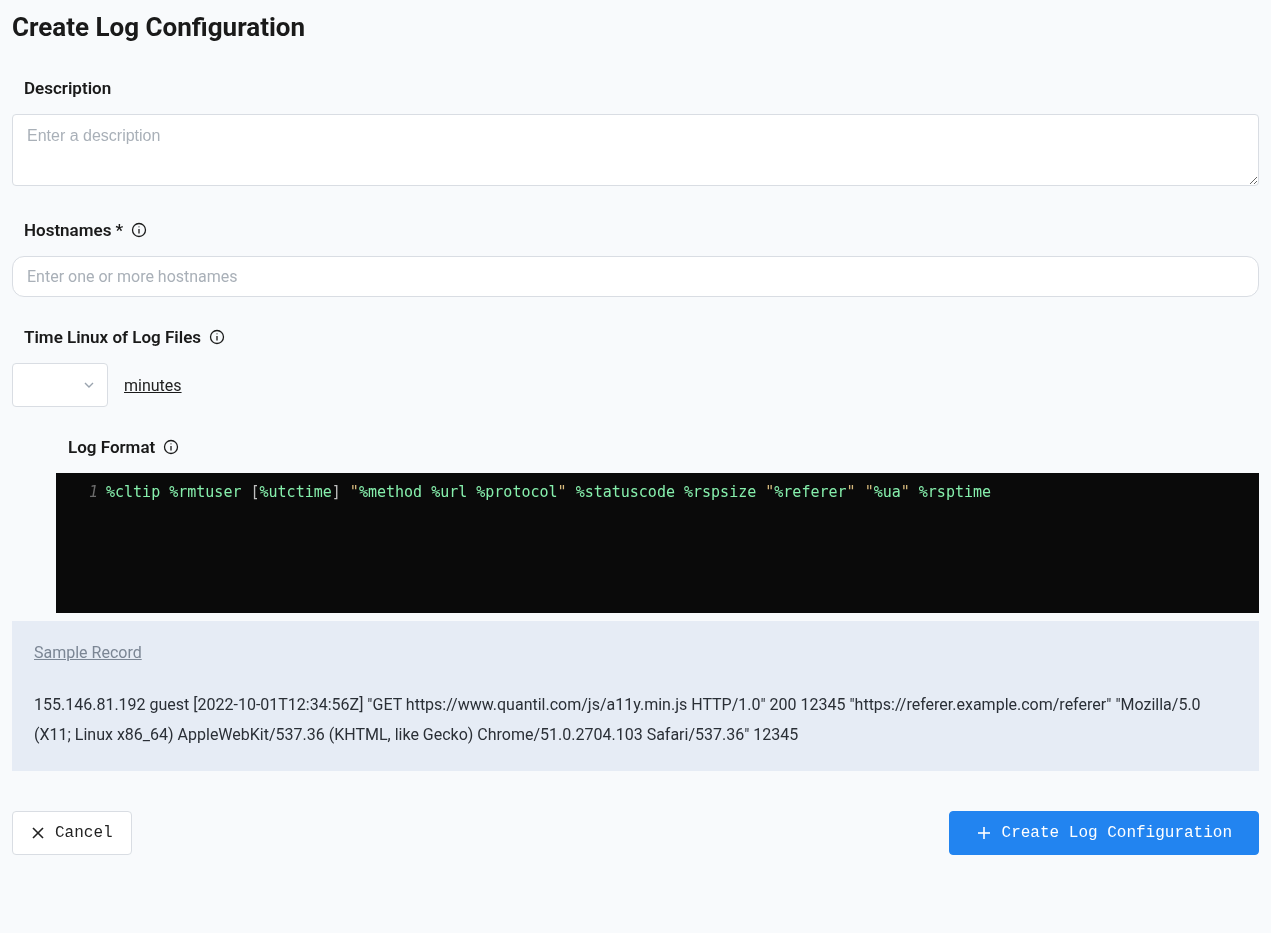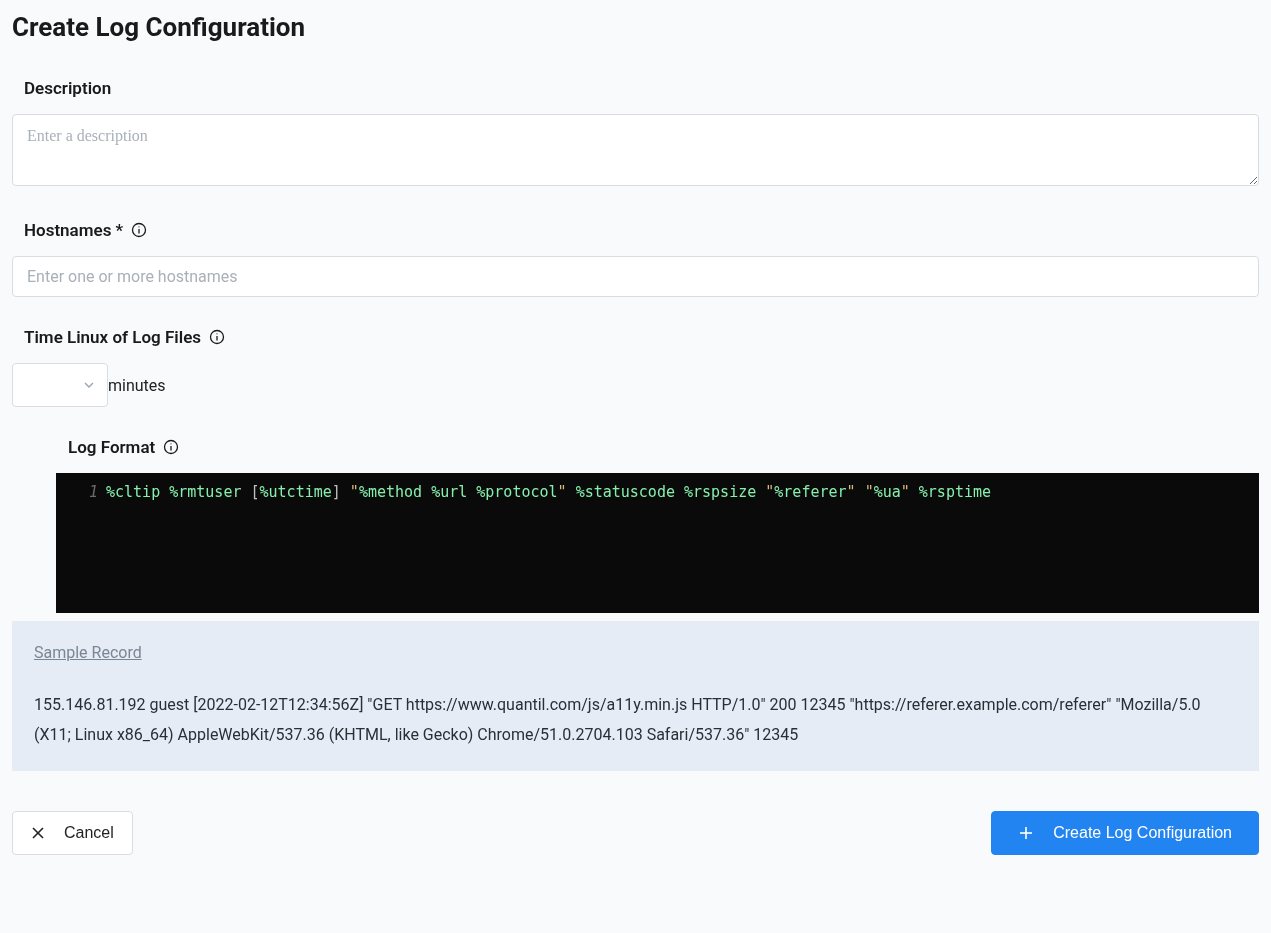--- a/index.html
+++ b/index.html
@@ -43,33 +43,33 @@
     .info-icon svg {
       width: 16px;
       height: 16px;
     }
     textarea {
       width: 100%;
       min-height: 72px;
       padding: 12px 14px;
       border: 1px solid #d9dde3;
       border-radius: 4px;
-      font-family: Liberation Serif, serif;
+      font-family: Liberation Sans, sans-serif;
       font-size: 16px;
       resize: both;
       background: #fff;
     }
     textarea::placeholder, input::placeholder {
       color: #a9b0b8;
     }
     input[type="text"] {
       width: 100%;
       padding: 10px 14px;
       border: 1px solid #d9dde3;
-      border-radius: 4px;
+      border-radius: 12px;
       font-family: inherit;
       font-size: 16px;
       background: #fff;
     }
     .row {
       display: flex;
     }
     .col {
       width: 50%;
     }
@@ -78,21 +78,22 @@
       height: 44px;
       border: 1px solid #d9dde3;
       border-radius: 4px;
       background: #fff;
       padding: 0 10px;
       font-size: 15px;
     }
     .select-wrap {
       display: flex;
       align-items: center;
-      gap: 0;
+      gap: 16px;
+      text-decoration: underline;
     }
     .select {
       width: 96px;
       height: 44px;
       border: 1px solid #d9dde3;
       border-radius: 4px;
       background: #fff;
       display: flex;
       align-items: center;
       justify-content: flex-end;
@@ -150,26 +151,26 @@
       line-height: 1.85;
     }
     .footer {
       margin-top: 40px;
       display: flex;
       justify-content: space-between;
     }
     .btn {
       display: inline-flex;
       align-items: center;
-      gap: 19px;
+      gap: 10px;
       padding: 10px 18px;
       font-size: 16px;
       border-radius: 4px;
       cursor: pointer;
-      font-family: Liberation Sans, sans-serif;
+      font-family: Liberation Mono, monospace;
     }
     .btn-secondary {
       background: #fff;
       border: 1px solid #d9dde3;
       color: #222;
     }
     .btn-secondary svg { width: 14px; height: 14px; }
     .btn-primary {
       background: #2284f0;
       border: 1px solid #2284f0;
@@ -238,21 +239,21 @@
     </span>
   </div>
   <div class="code-editor">
     <div class="code-gutter">1</div>
     <div class="code-line" id="code-line"><span class="tok-var">%cltip</span><span> </span><span class="tok-var">%rmtuser</span><span> </span><span class="tok-brkt">[</span><span class="tok-var">%utctime</span><span class="tok-brkt">]</span><span> </span><span class="tok-str">"</span><span class="tok-var">%method</span><span> </span><span class="tok-var">%url</span><span> </span><span class="tok-var">%protocol</span><span class="tok-str">"</span><span> </span><span class="tok-var">%statuscode</span><span> </span><span class="tok-var">%rspsize</span><span> </span><span class="tok-str">"</span><span class="tok-var">%referer</span><span class="tok-str">"</span><span> </span><span class="tok-str">"</span><span class="tok-var">%ua</span><span class="tok-str">"</span><span> </span><span class="tok-var">%rsptime</span></div>
   </div>
 </div>
 
 <div class="sample-box">
   <div class="sample-title">Sample Record</div>
-  <div class="sample-text">155.146.81.192 guest [2022-02-12T12:34:56Z] "GET https://www.quantil.com/js/a11y.min.js HTTP/1.0" 200 12345 "https://referer.example.com/referer" "Mozilla/5.0 (X11; Linux x86_64) AppleWebKit/537.36 (KHTML, like Gecko) Chrome/51.0.2704.103 Safari/537.36" 12345</div>
+  <div class="sample-text">155.146.81.192 guest [2022-10-01T12:34:56Z] "GET https://www.quantil.com/js/a11y.min.js HTTP/1.0" 200 12345 "https://referer.example.com/referer" "Mozilla/5.0 (X11; Linux x86_64) AppleWebKit/537.36 (KHTML, like Gecko) Chrome/51.0.2704.103 Safari/537.36" 12345</div>
 </div>
 
 <div class="footer">
   <button class="btn btn-secondary">
     <svg viewBox="0 0 14 14" stroke="currentColor" stroke-width="1.6" fill="none">
       <line x1="2" y1="2" x2="12" y2="12"></line>
       <line x1="12" y1="2" x2="2" y2="12"></line>
     </svg>
     <span>Cancel</span>
   </button>

